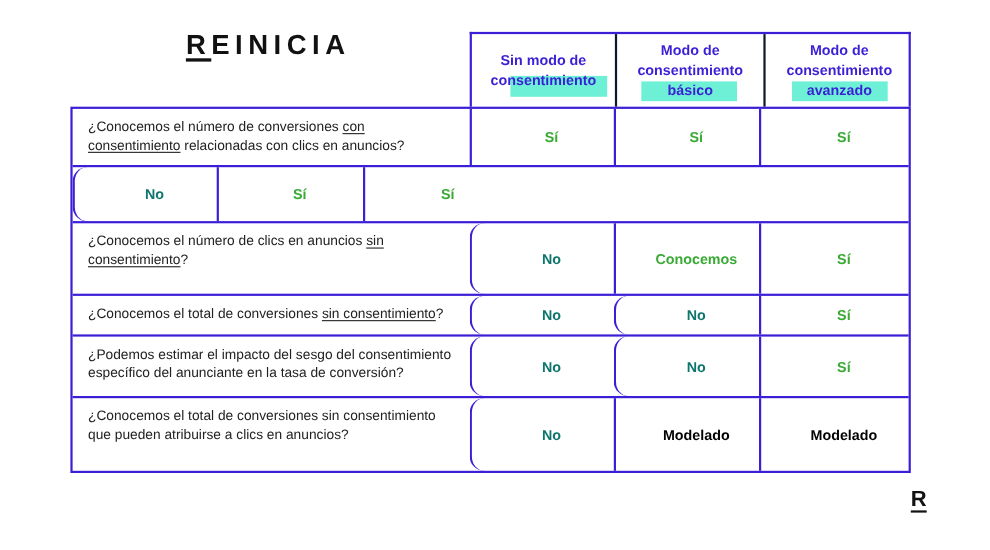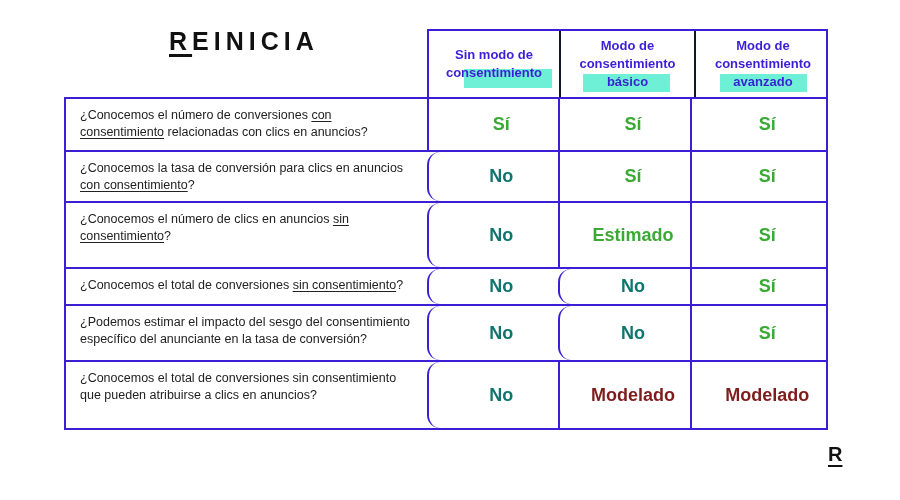--- a/index.html
+++ b/index.html
@@ -14,24 +14,24 @@
            text-align: center; color: #3a1fd6; font-weight: bold; font-size: 13px; line-height: 18px; }
   .hcell + .hcell { border-left: 2px solid #0f172a; }
   .hl { position: absolute; background: #6ef0d6; z-index: 0; }
   .htext { position: relative; z-index: 1; }
   .table { position: absolute; left: 64px; top: 97px; width: 764px; border: 2px solid #3a1fd6;
            box-sizing: border-box; }
   .row { display: flex; border-top: 2px solid #3a1fd6; box-sizing: border-box; }
   .row:first-child { border-top: none; }
   .q { width: 362px; box-sizing: border-box; padding: 8px 14px 12px 14px; font-size: 12.5px; line-height: 17px; color: #222; }
   .q u { text-underline-offset: 2px; }
-  .a { display: flex; align-items: center; justify-content: center; font-weight: bold; font-size: 18px;
+  .a { display: flex; align-items: center; justify-content: center; font-weight: bold; font-size: 13px;
        border-left: 2px solid #3a1fd6; box-sizing: border-box; padding-left: 16px; }
   .c1 { width: 131px; } .c2 { width: 133px; } .c3 { width: 136px; }
-  .yes { color: #3aaa35; } .no { color: #0f766e; border-radius: 13px; } .mod { color: #7f1d1d; }
+  .yes { color: #3aaa35; } .no { color: #0f766e; border-radius: 13px; } .mod { color: #000000; }
   .foot-logo { position: absolute; left: 828px; top: 443px; font-size: 20px; font-weight: bold; color: #111;
                text-decoration: underline; text-decoration-thickness: 2px; text-underline-offset: 4px; }
 </style>
 </head>
 <body>
 
 <div class="logo"><span class="r">R</span><span>EINICIA</span></div>
 
 <div class="header-box">
   <div class="hcell" style="width:130px">
@@ -49,29 +49,28 @@
 </div>
 
 <div class="table">
   <div class="row" style="height:51px">
     <div class="q"><span>¿Conocemos el número de conversiones </span><u>con consentimiento</u><span> relacionadas con clics en anuncios?</span></div>
     <div class="a c1 yes">Sí</div>
     <div class="a c2 yes">Sí</div>
     <div class="a c3 yes">Sí</div>
   </div>
   <div class="row" style="height:51px">
-    <div class="q"><span>¿Conocemos la tasa de conversión para clics en anuncios </span><u>con consentimiento</u><span>?</span></div>
     <div class="a c1 no">No</div>
     <div class="a c2 yes">Sí</div>
     <div class="a c3 yes">Sí</div>
   </div>
   <div class="row" style="height:66px">
     <div class="q"><span>¿Conocemos el número de clics en anuncios </span><u>sin consentimiento</u><span>?</span></div>
     <div class="a c1 no">No</div>
-    <div class="a c2 yes">Estimado</div>
+    <div class="a c2 yes">Conocemos</div>
     <div class="a c3 yes">Sí</div>
   </div>
   <div class="row" style="height:37px">
     <div class="q"><span>¿Conocemos el total de conversiones </span><u>sin consentimiento</u><span>?</span></div>
     <div class="a c1 no">No</div>
     <div class="a c2 no">No</div>
     <div class="a c3 yes">Sí</div>
   </div>
   <div class="row" style="height:56px">
     <div class="q"><span>¿Podemos estimar el impacto del sesgo del consentimiento específico del anunciante en la tasa de conversión?</span></div>

